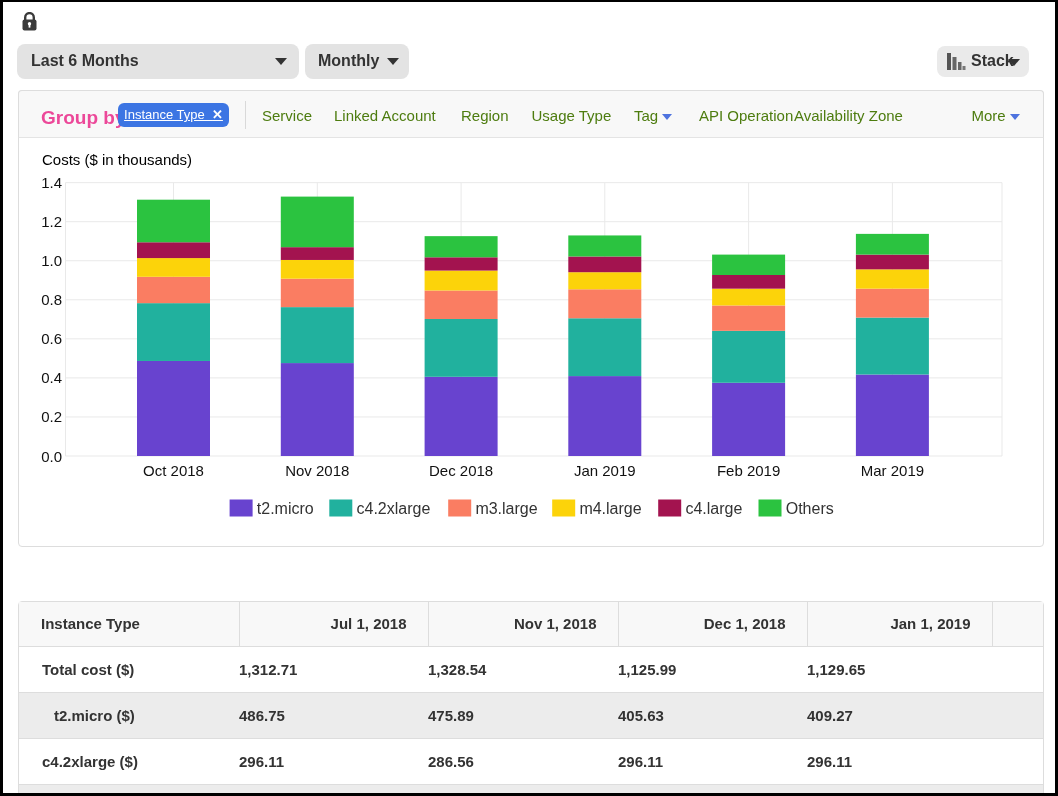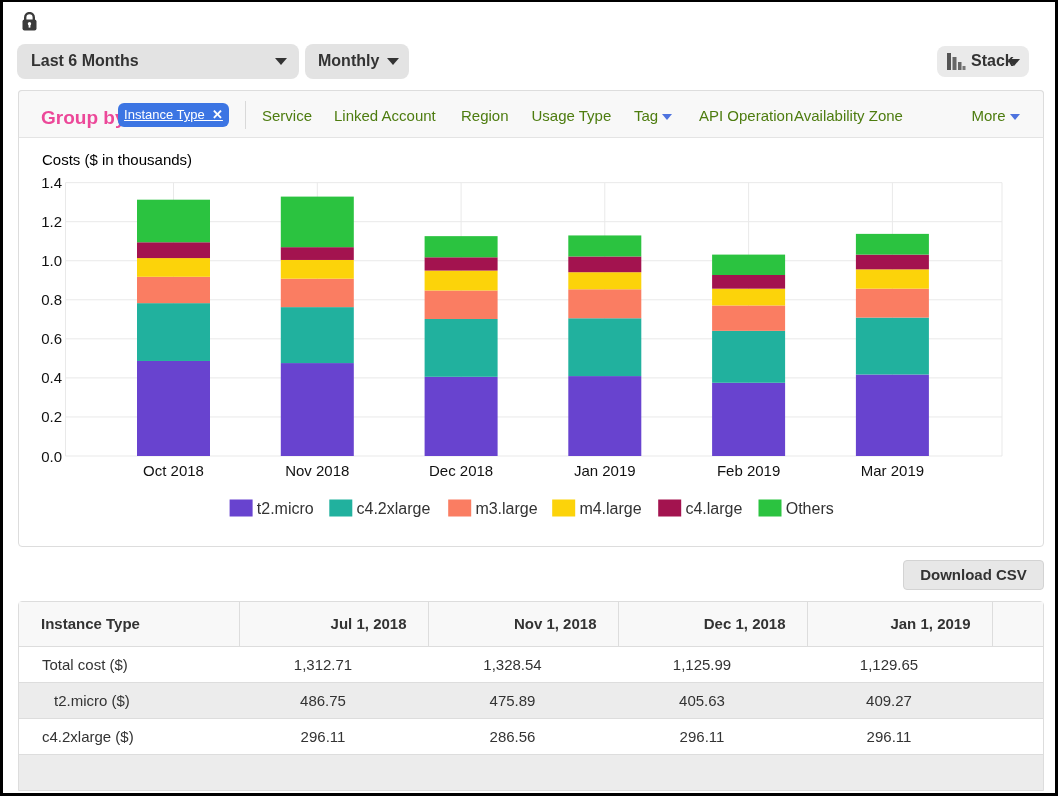--- a/index.html
+++ b/index.html
@@ -31,25 +31,25 @@
   border-right:5px solid transparent; border-top:6px solid #4e73df; vertical-align:middle;
   margin-left:0; margin-bottom:1px; }
 
 #dlcsv { position:absolute; left:903px; top:560px; width:141px; height:30px;
   background:#e7e7e7; border:1px solid #d3d3d3; border-radius:4px; font-size:15px;
   font-weight:bold; color:#333; text-align:center; line-height:28px; }
 
 #tbl { position:absolute; left:18px; top:601px; width:1026px; border:1px solid #ddd;
   border-radius:4px 4px 0 0; font-size:15px; color:#333; }
 table { border-collapse:collapse; width:1024px; table-layout:fixed; }
-th { height:44px; padding:0; vertical-align:middle; } td { height:36px; padding:0; vertical-align:middle; }
+th { height:44px; padding:0; vertical-align:middle; } td { height:46px; padding:0; vertical-align:middle;font-weight:bold; }
 thead th { background:#f8f8f8; font-weight:bold; text-align:right; border-right:1px solid #ddd; }
 thead th:first-child { text-align:left; }
 thead th:last-child { border-right:none; }
-tbody td { border-top:1px solid #ddd; text-align:center; }
+tbody td { border-top:1px solid #ddd; text-align:left; }
 tbody td:first-child { text-align:left; }
 tbody tr.odd { background:#ececec; }
 .pl { padding-left:22px; }
 .pr { padding-right:21px; }
 </style>
 </head>
 <body>
 <div id="page">
 
   <svg class="abs" style="left:22px;top:12px" width="15" height="19" viewBox="0 0 15 19">
@@ -167,21 +167,20 @@
 <rect x="448.2" y="499.5" width="23" height="17" fill="#fa7d62"></rect>
 <text x="475.4" y="514" font-size="16" fill="#333">m3.large</text>
 <rect x="552.2" y="499.5" width="23" height="17" fill="#fcd30a"></rect>
 <text x="579.4" y="514" font-size="16" fill="#333">m4.large</text>
 <rect x="658.2" y="499.5" width="23" height="17" fill="#a3134f"></rect>
 <text x="685.4" y="514" font-size="16" fill="#333">c4.large</text>
 <rect x="758.5" y="499.5" width="23" height="17" fill="#2bc340"></rect>
 <text x="785.7" y="514" font-size="16" fill="#333">Others</text>
 </svg>
 
-  <div id="dlcsv">Download CSV</div>
   <div id="tbl">
   <table>
    <colgroup>
           <col style="width:220px">
           <col style="width:189px">
           <col style="width:190px">
           <col style="width:189px">
           <col style="width:185px">
           <col style="width:51px">
         </colgroup>

